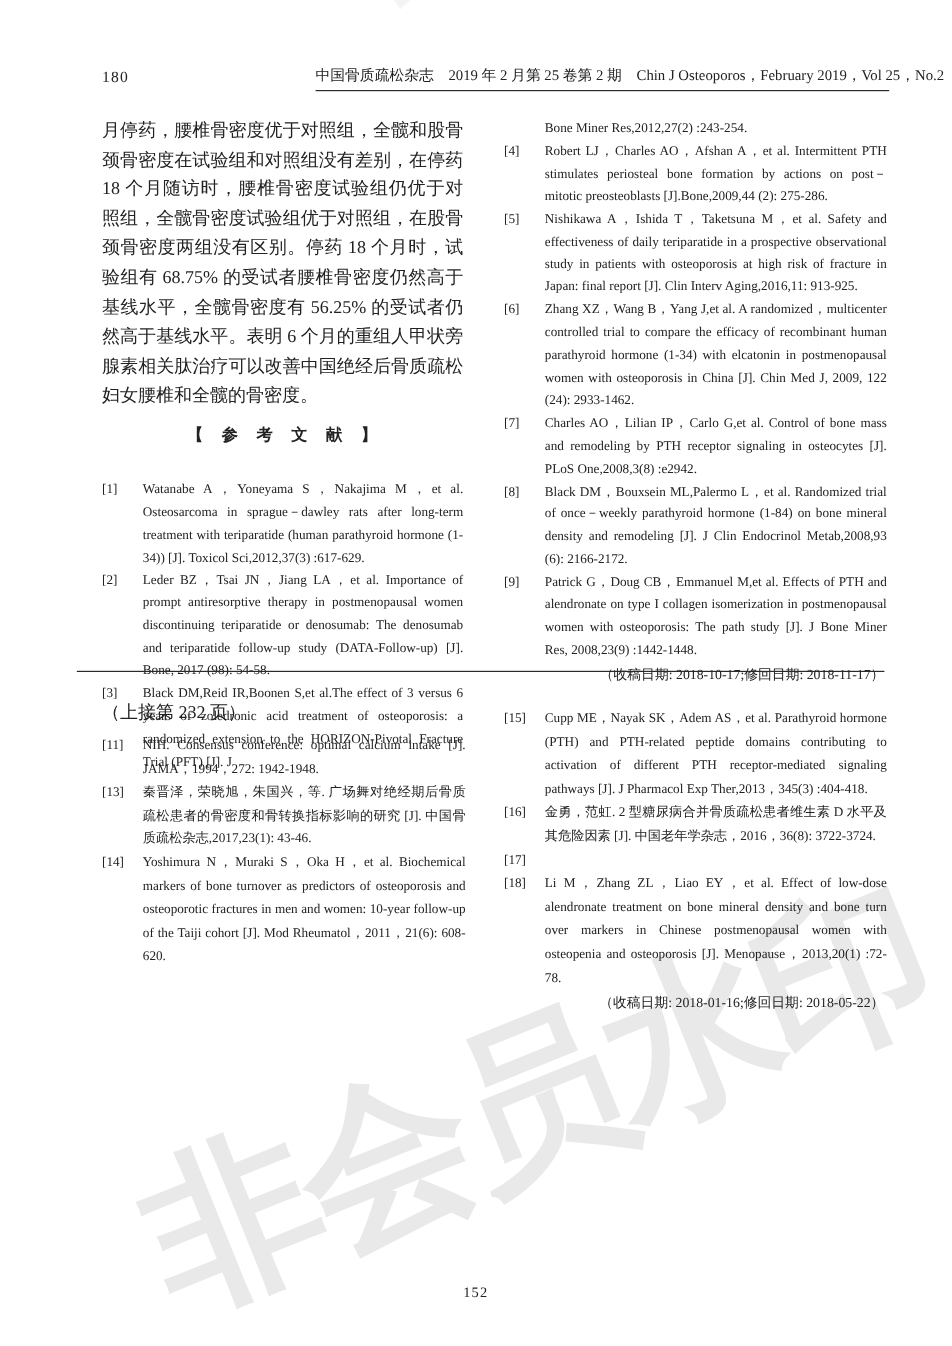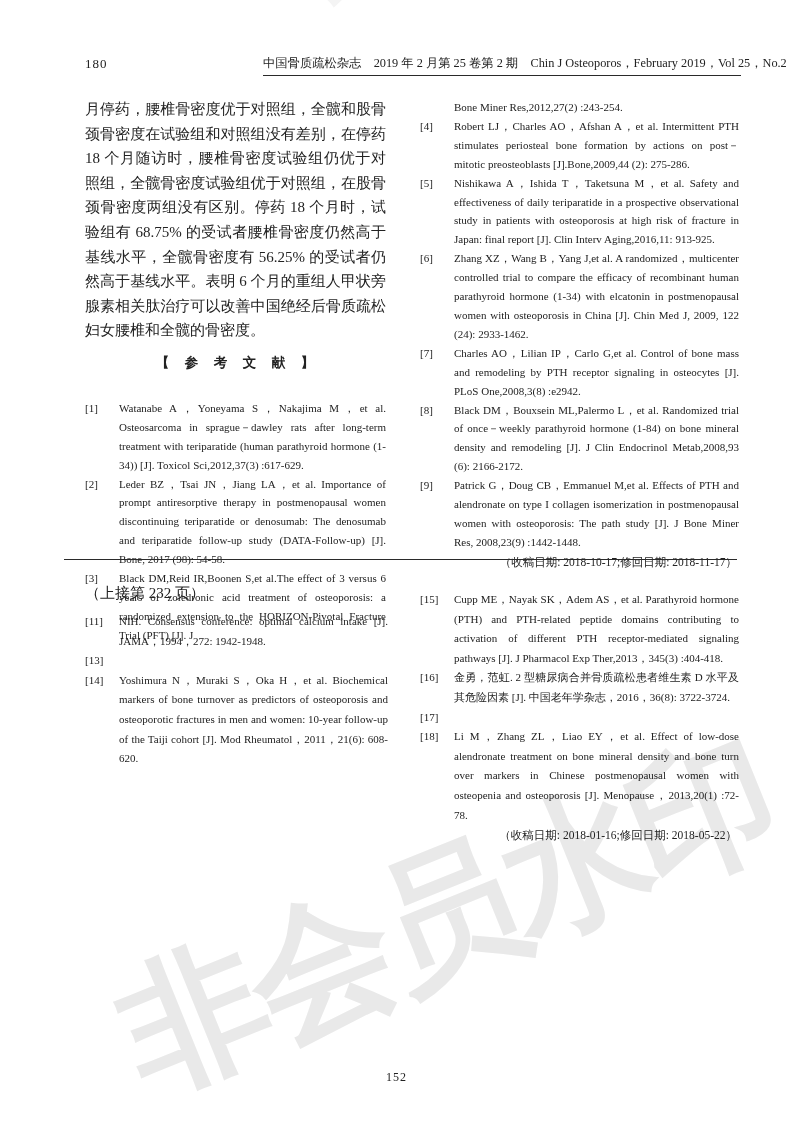--- a/index.html
+++ b/index.html
@@ -112,20 +112,21 @@
 
     <div class="col col-left-bot">
       <p class="contnote">（上接第 232 页）</p>
       <div class="reflist">
         <div class="ref">
           <span class="refnum">[11]</span>
           <span class="reftext">NIH. Consensus conference: optimal calcium intake [J]. JAMA，1994，272: 1942-1948.</span>
         </div>
         <div class="ref">
           <span class="refnum">[13]</span>
+          <span class="reftext">秦晋泽，荣晓旭，朱国兴，等. 广场舞对绝经期后骨质疏松患者的骨密度和骨转换指标影响的研究 [J]. 中国骨质疏松杂志,2017,23(1): 43-46.</span>
         </div>
         <div class="ref">
           <span class="refnum">[14]</span>
           <span class="reftext">Yoshimura N，Muraki S，Oka H，et al. Biochemical markers of bone turnover as predictors of osteoporosis and osteoporotic fractures in men and women: 10-year follow-up of the Taiji cohort [J]. Mod Rheumatol，2011，21(6): 608-620.</span>
         </div>
       </div>
     </div>
 
     <div class="col col-right-bot">
       <div class="reflist">

